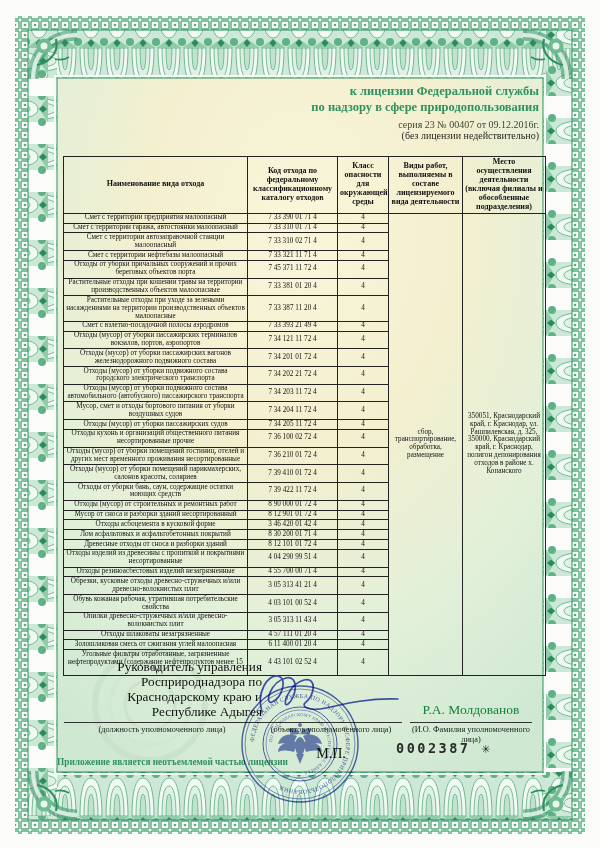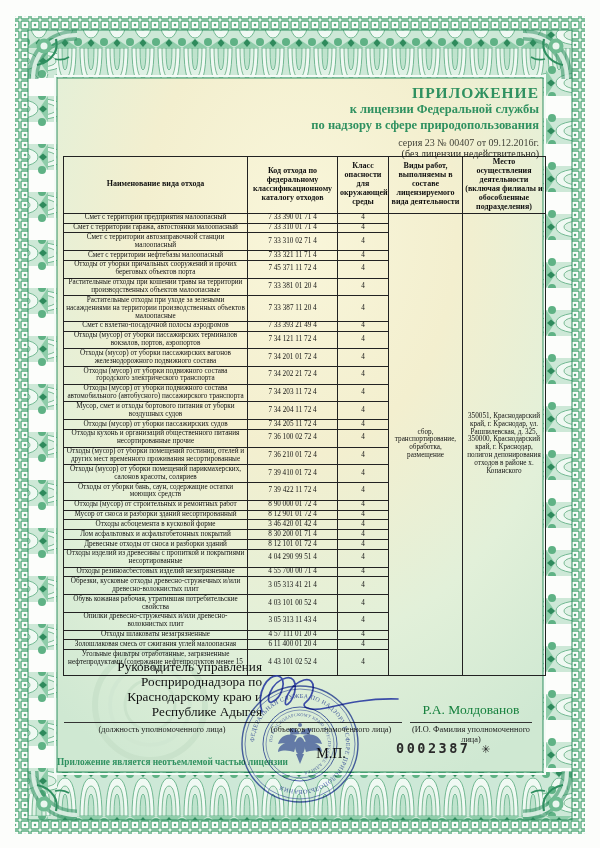--- a/index.html
+++ b/index.html
@@ -109,21 +109,20 @@
       <circle cx="150" cy="705" r="40" fill="none" stroke="#cfe6d1" stroke-width="4"></circle>
       <circle cx="150" cy="705" r="25" fill="none" stroke="#c4dec6" stroke-width="3"></circle>
     </g>
     <use href="#cornerOrn" transform="translate(27,29)"></use>
     <use href="#cornerOrn" transform="translate(573,29) scale(-1,1)"></use>
     <use href="#cornerOrn" transform="translate(27,821) scale(1,-1)"></use>
     <use href="#cornerOrn" transform="translate(573,821) scale(-1,-1)"></use>
   </svg>
 
   <div class="doc-header">
-    <div class="doc-title">ПРИЛОЖЕНИЕ</div>
     <div class="doc-sub">к лицензии Федеральной службы</div>
     <div class="doc-sub">по надзору в сфере природопользования</div>
     <div class="doc-series">серия 23 № 00407 от 09.12.2016г.</div>
     <div class="doc-void">(без лицензии недействительно)</div>
   </div>
 
   <table class="waste">
     <colgroup>
       <col style="width:184px">
         <col style="width:90px">

